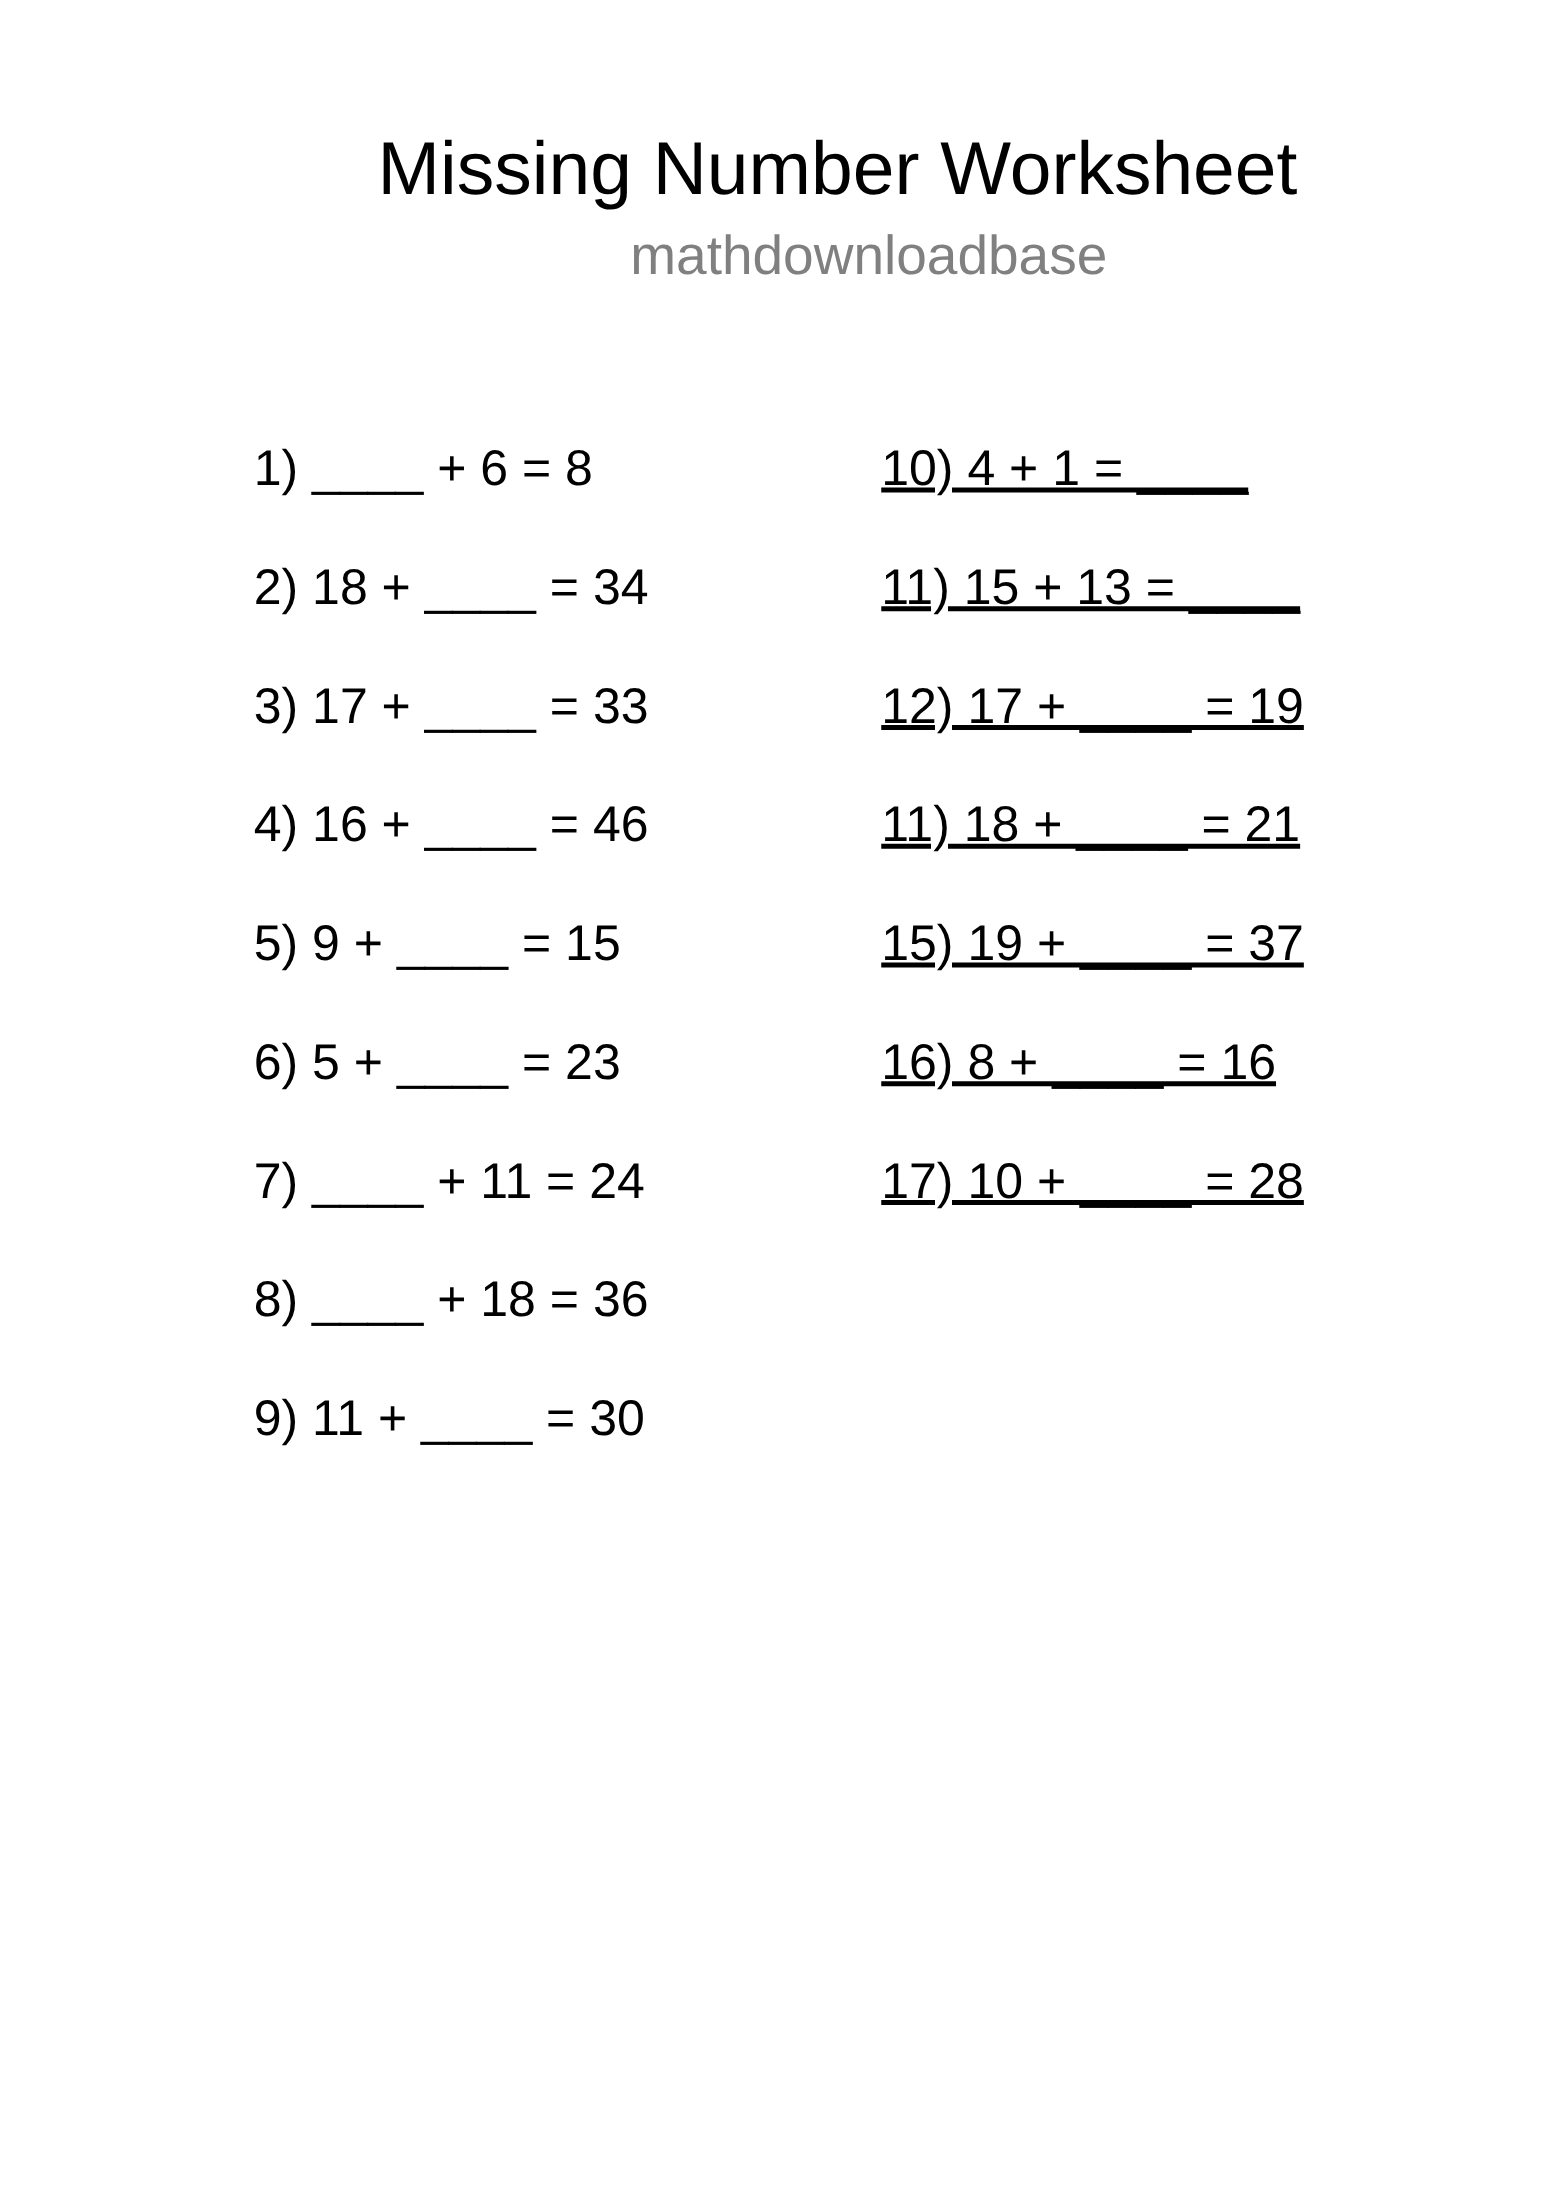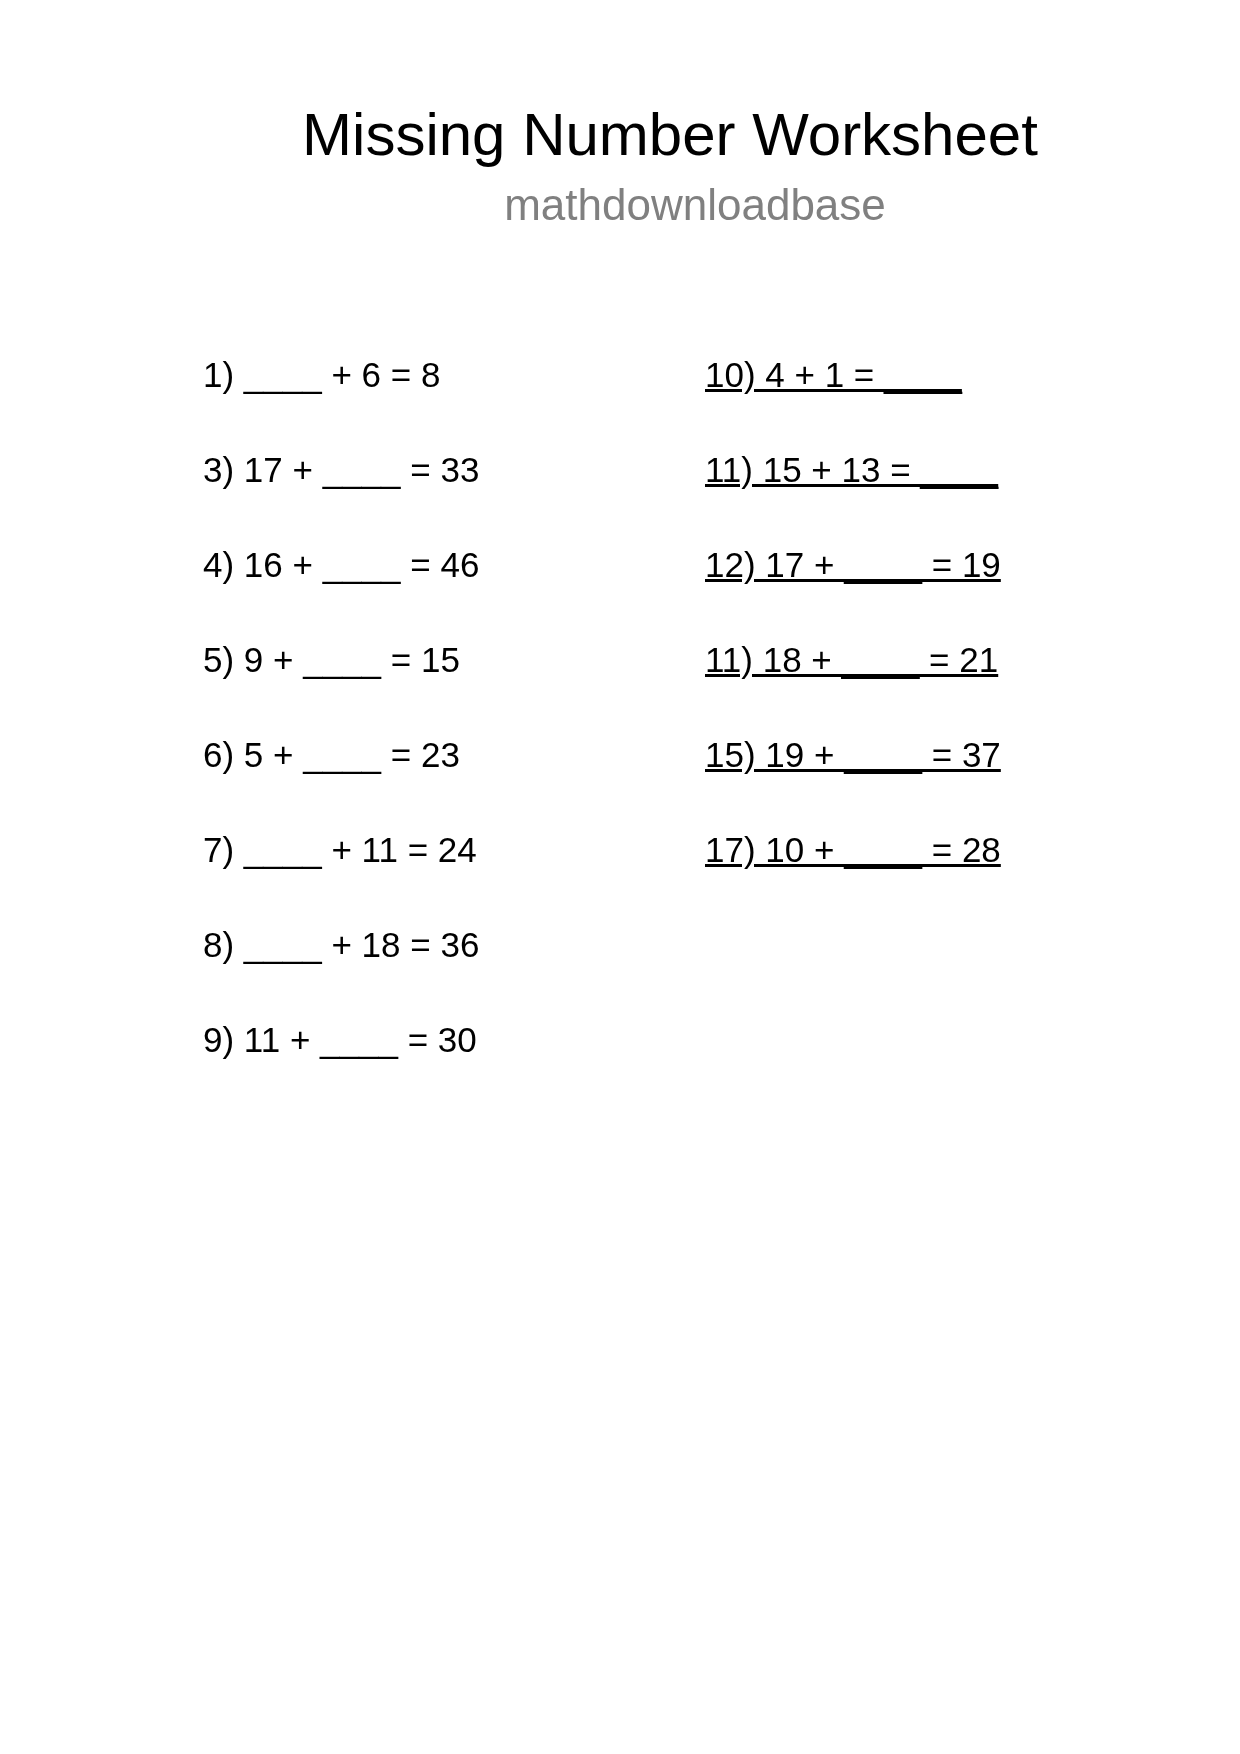--- a/index.html
+++ b/index.html
@@ -37,44 +37,46 @@
       white-space: nowrap;
     }
     .column {
       position: absolute;
       top: 350px;
     }
     .column.left { left: 203px; }
     .column.right { left: 705px; text-decoration: underline; }
     .problem {
       height: 95px;
-      font-size: 35px;
+      font-size: 40px;
       line-height: 50px;
       white-space: pre;
     }
   </style>
 </head>
 <body>
 
 <div>
   <div class="title">Missing Number Worksheet</div>
   <div class="subtitle">mathdownloadbase</div>
 
   <div class="column left">
     <div class="problem">1) ____ + 6 = 8</div>
+    <div class="problem">2) 18 + ____ = 34</div>
     <div class="problem">3) 17 + ____ = 33</div>
     <div class="problem">4) 16 + ____ = 46</div>
     <div class="problem">5) 9 + ____ = 15</div>
     <div class="problem">6) 5 + ____ = 23</div>
     <div class="problem">7) ____ + 11 = 24</div>
     <div class="problem">8) ____ + 18 = 36</div>
     <div class="problem">9) 11 + ____ = 30</div>
   </div>
 
   <div class="column right">
     <div class="problem">10) 4 + 1 = ____</div>
     <div class="problem">11) 15 + 13 = ____</div>
     <div class="problem">12) 17 + ____ = 19</div>
     <div class="problem">11) 18 + ____ = 21</div>
     <div class="problem">15) 19 + ____ = 37</div>
+    <div class="problem">16) 8 + ____ = 16</div>
     <div class="problem">17) 10 + ____ = 28</div>
   </div>
 </div>
 
 </body></html>

